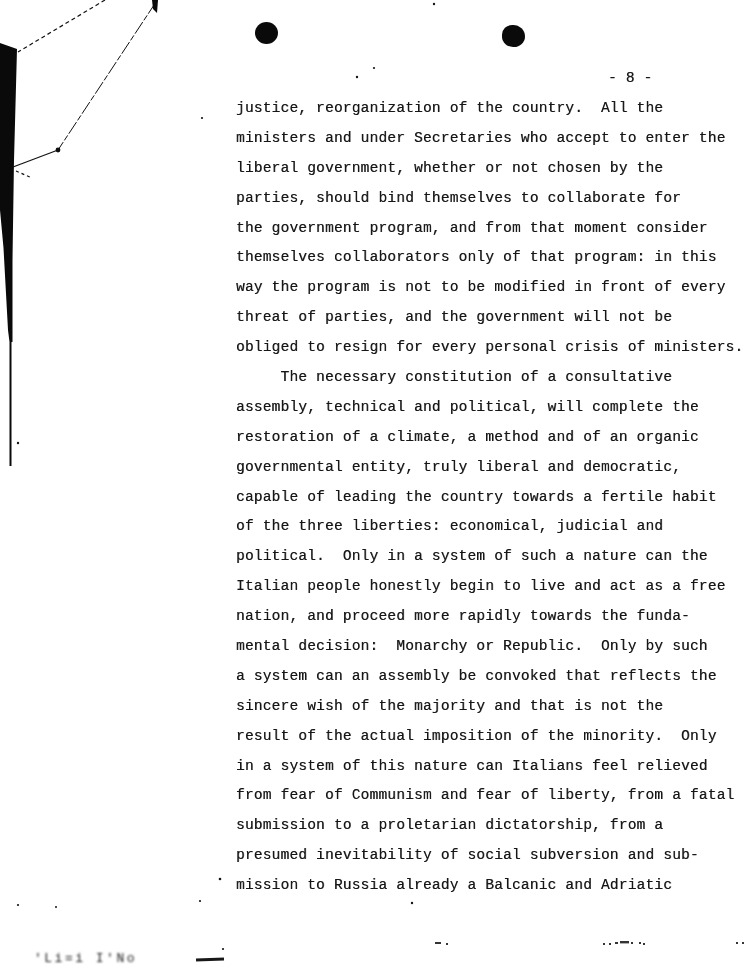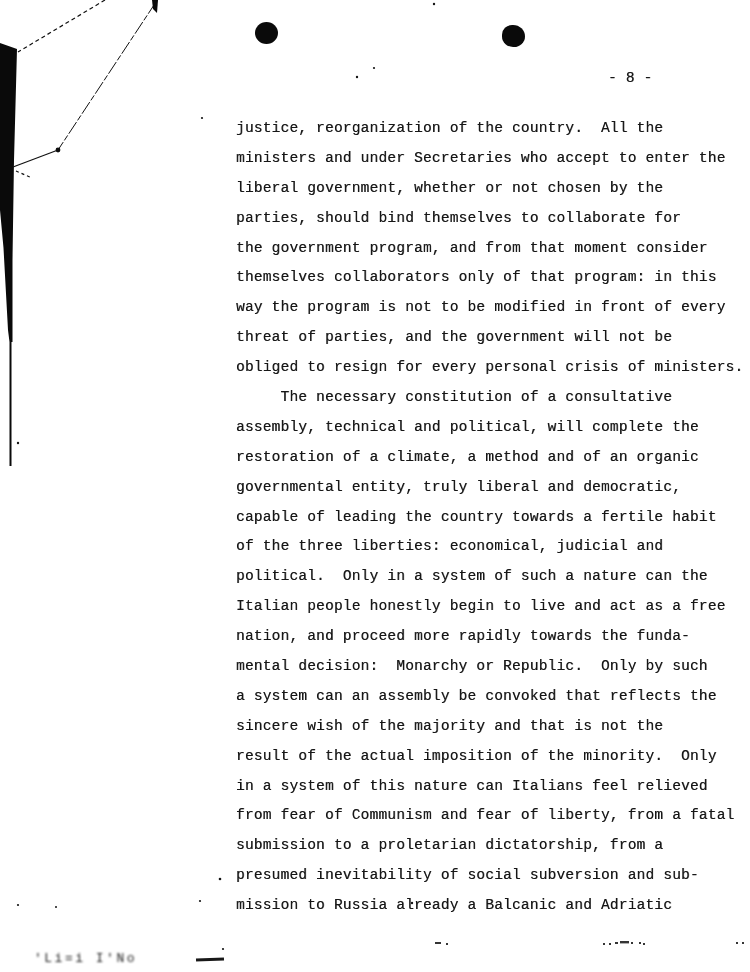--- a/index.html
+++ b/index.html
@@ -45,21 +45,20 @@
   .typewriter-text {
     position: absolute;
     left: 236px;
     top: 94px;
     font-size: 14.5px;
     line-height: 29.9px;
     letter-spacing: 0.2px;
     white-space: pre;
     text-shadow: 0.4px 0.3px 0.6px rgba(12,12,12,0.55);
     filter: blur(0.15px);
-    margin-top: 20px;
   }
   .text-line { height: 29.9px; }
   .footer-stamp {
     position: absolute;
     left: 34px;
     top: 951px;
     font-size: 13px;
     letter-spacing: 2.5px;
     color: #1c1c1c;
     filter: blur(1.1px);

